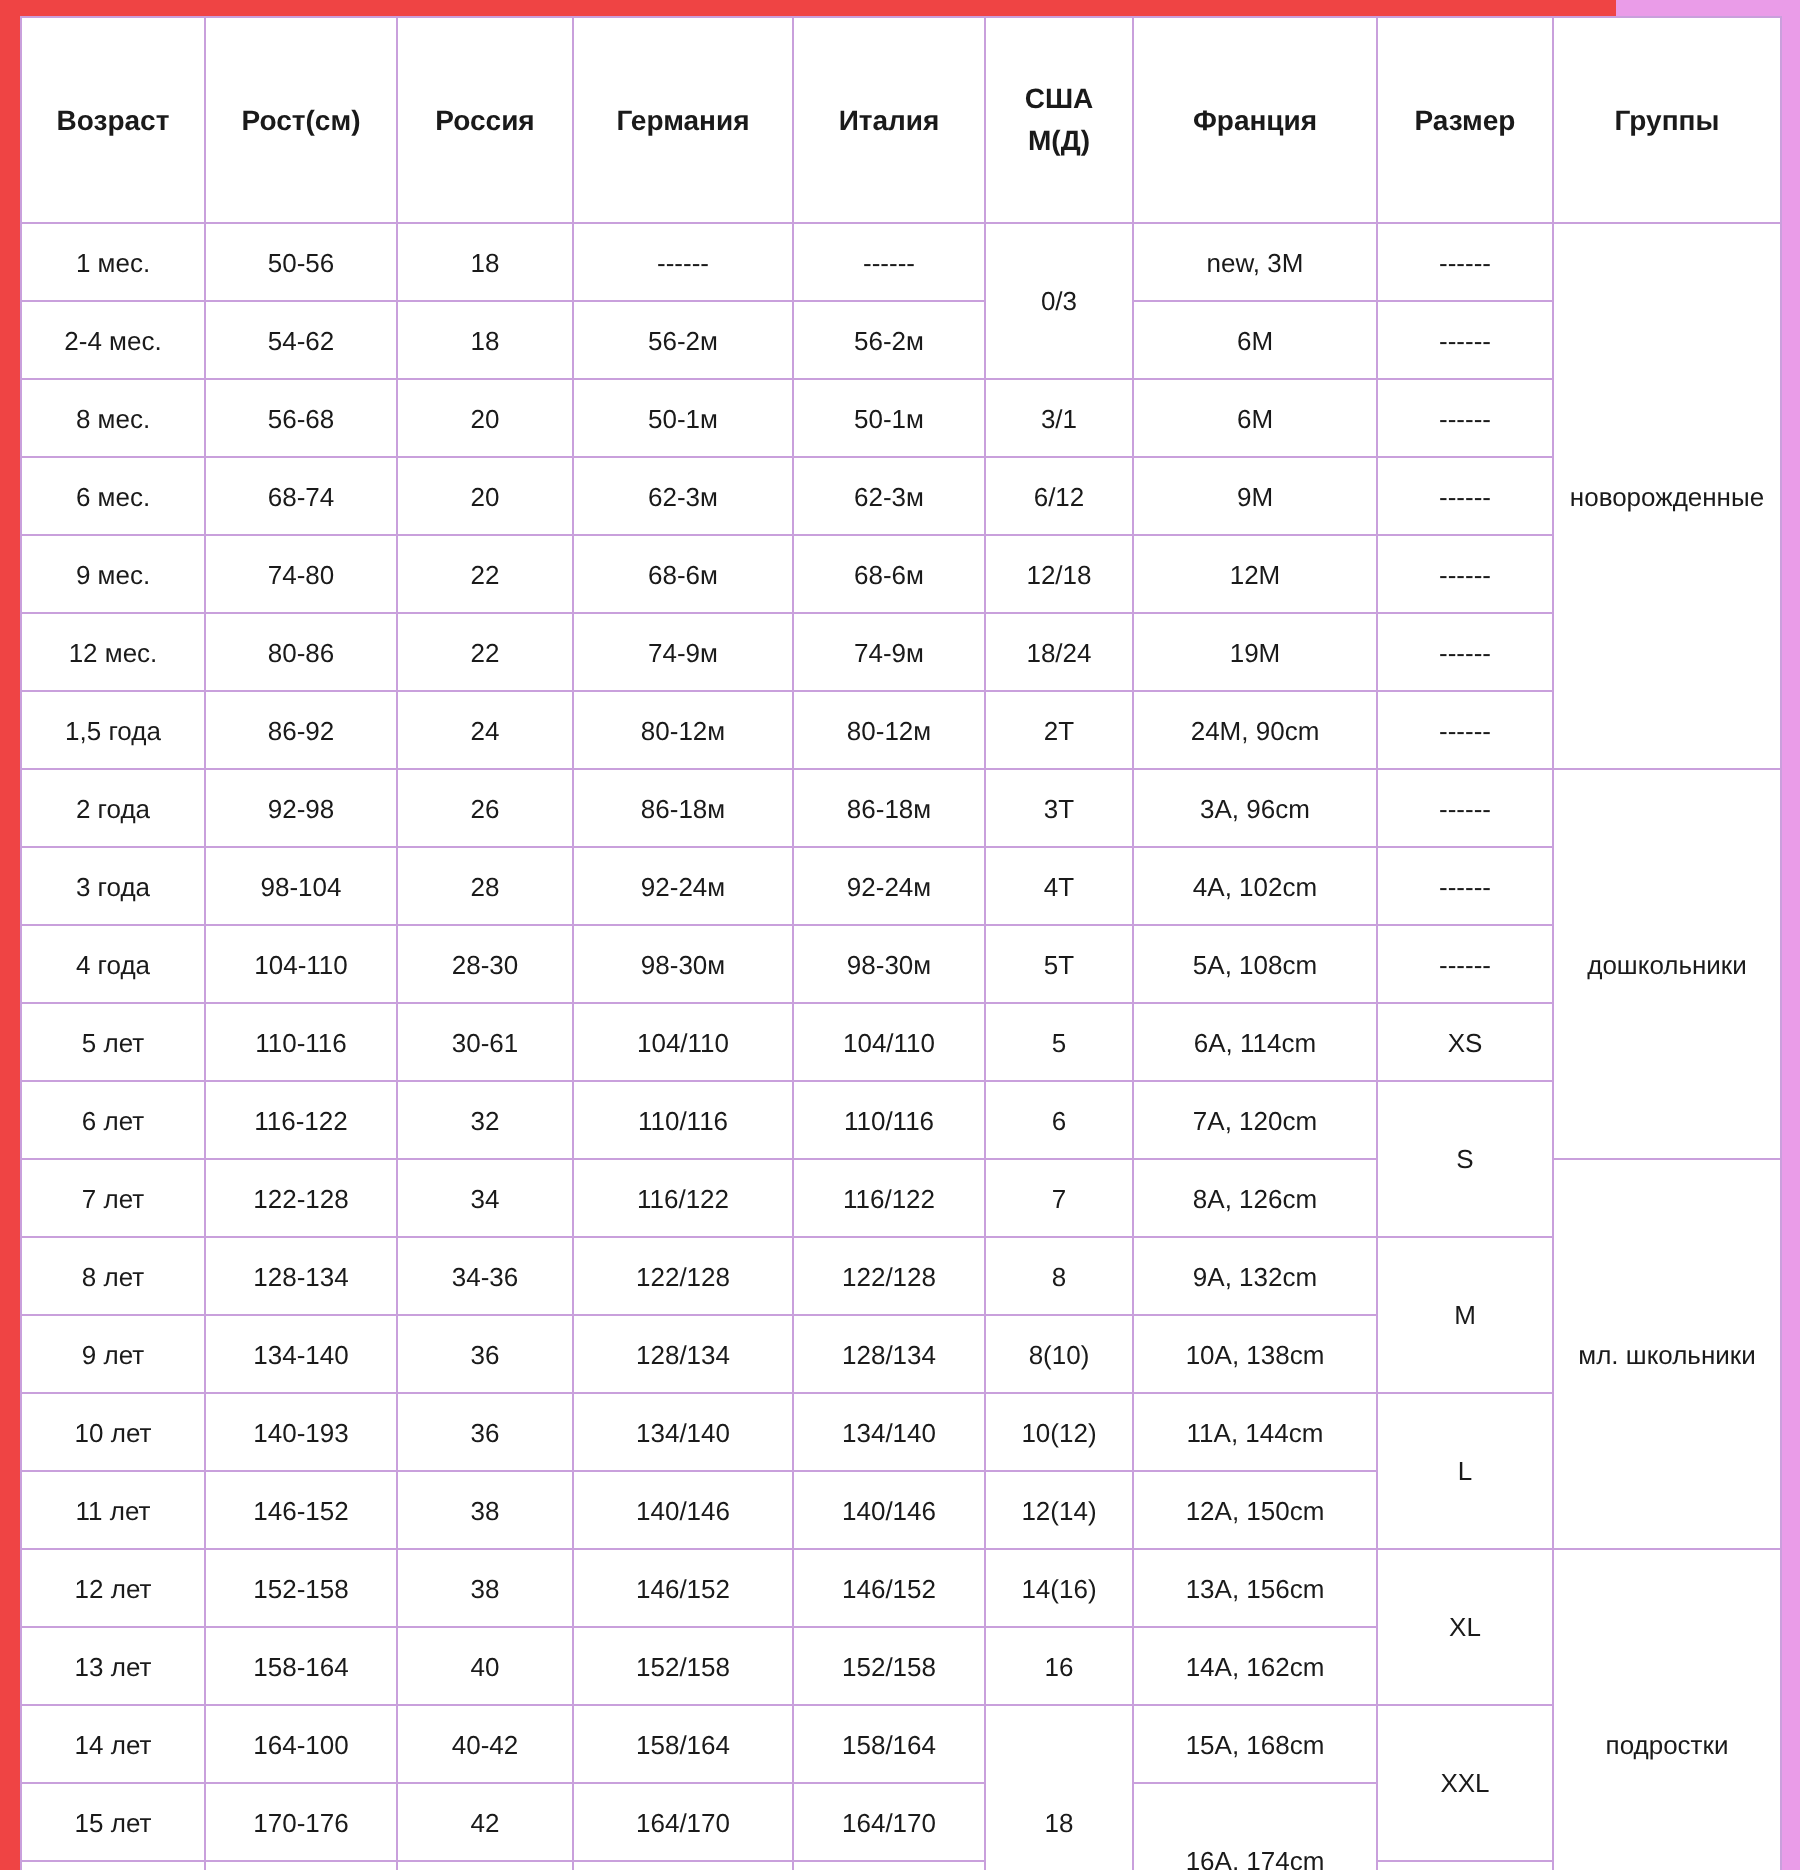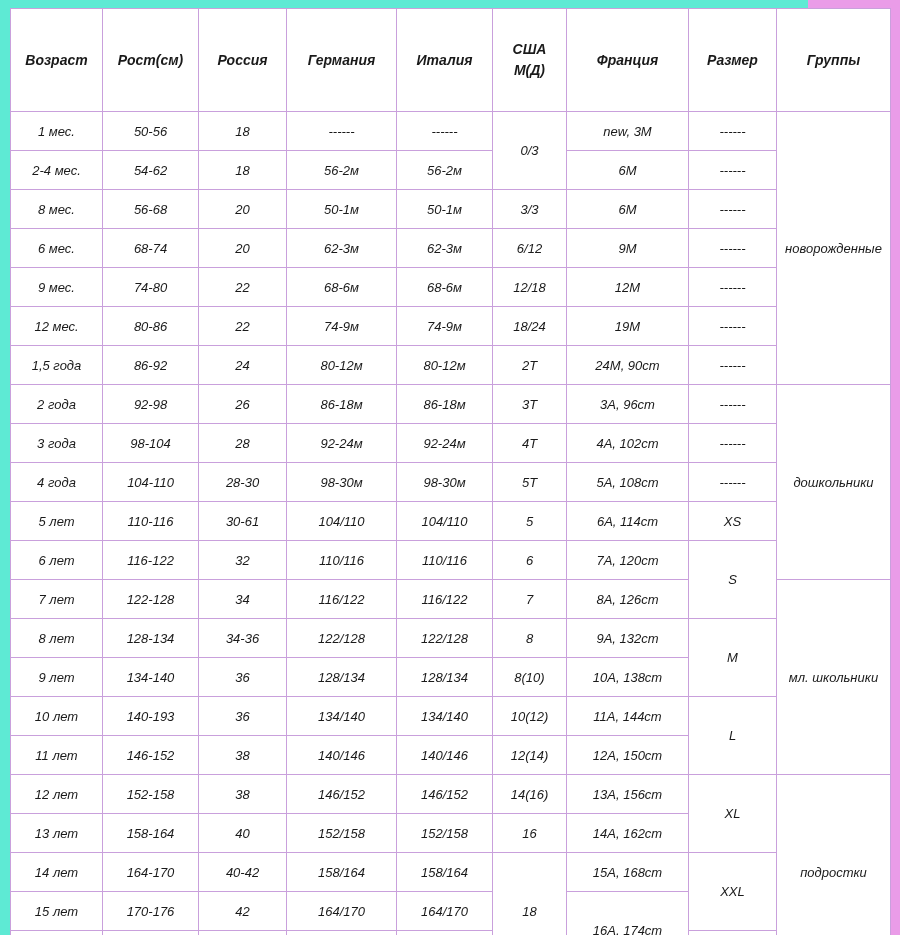--- a/index.html
+++ b/index.html
@@ -12,22 +12,21 @@
     background: #ea9ce8;
     font-family: "Liberation Sans", sans-serif;
     overflow: hidden;
   }
   .page {
     position: relative;
     width: 808px;
     height: 935px;
     box-sizing: border-box;
     padding: 8px 10px 0 10px;
-    background: #5eead4;
-    font-style: italic;
+    background: #ef4444;
   }
   table.size-table {
     width: 880px;
     border-collapse: collapse;
     background: #ffffff;
     table-layout: fixed;
   }
   table.size-table th,
   table.size-table td {
     border: 1px solid #c9a0dc;
@@ -123,21 +122,21 @@
           <td>56-2м</td>
           <td>6M</td>
           <td>------</td>
         </tr>
         <tr>
           <td class="age-col">8 мес.</td>
           <td>56-68</td>
           <td>20</td>
           <td>50-1м</td>
           <td>50-1м</td>
-          <td>3/3</td>
+          <td>3/1</td>
           <td>6M</td>
           <td>------</td>
         </tr>
         <tr>
           <td class="age-col">6 мес.</td>
           <td>68-74</td>
           <td>20</td>
           <td>62-3м</td>
           <td>62-3м</td>
           <td>6/12</td>
@@ -288,21 +287,21 @@
           <td class="age-col">13 лет</td>
           <td>158-164</td>
           <td>40</td>
           <td>152/158</td>
           <td>152/158</td>
           <td>16</td>
           <td>14A, 162cm</td>
         </tr>
         <tr>
           <td class="age-col">14 лет</td>
-          <td>164-170</td>
+          <td>164-100</td>
           <td>40-42</td>
           <td>158/164</td>
           <td>158/164</td>
           <td rowspan="3">18</td>
           <td>15A, 168cm</td>
           <td rowspan="2">XXL</td>
         </tr>
         <tr>
           <td class="age-col">15 лет</td>
           <td>170-176</td>

